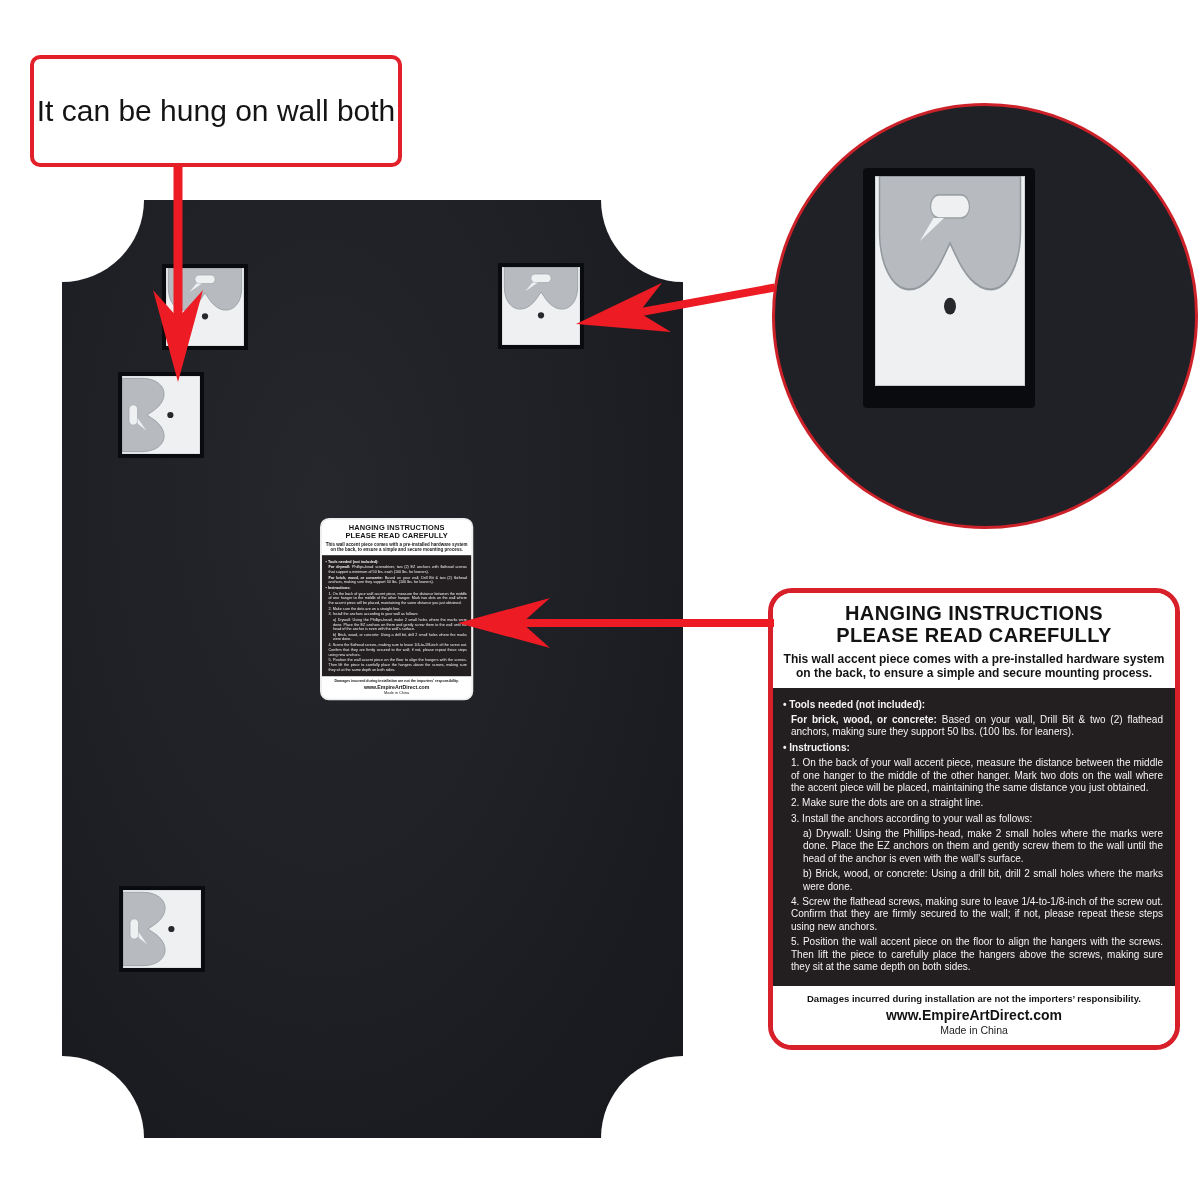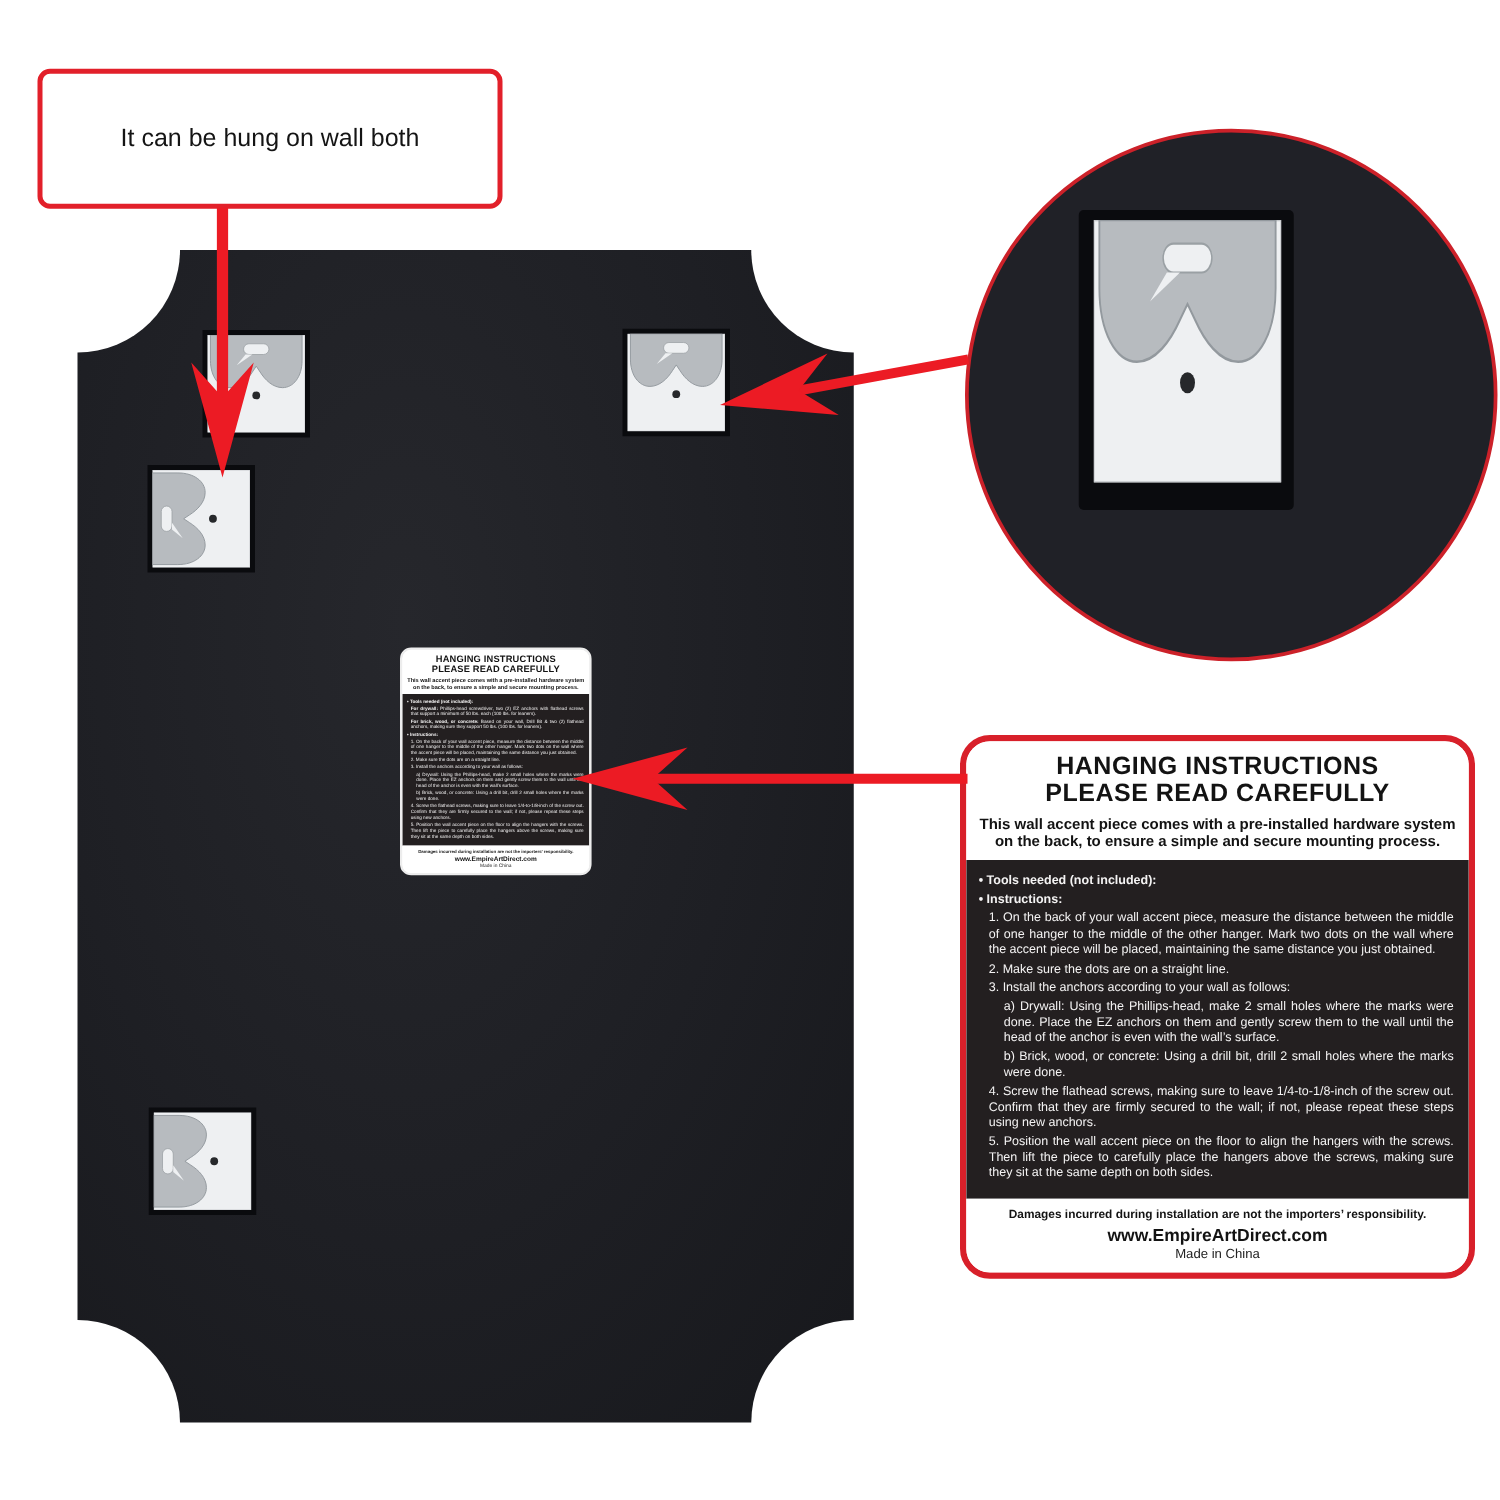--- a/index.html
+++ b/index.html
@@ -5,21 +5,21 @@
   * { box-sizing: border-box; margin: 0; padding: 0; }
   html,body { background:#ffffff; }
   body { font-family: "Liberation Sans", sans-serif; }
   #page { position:relative; width:1200px; height:1200px; background:#fff; overflow:hidden; margin:0 auto; }
 
   
   .callout {
     position:absolute; left:30px; top:55px; width:372px; height:112px;
     background:#fff; border:4px solid #e2202a; border-radius:10px;
     display:flex; flex-direction:column; justify-content:center; align-items:center;
-    text-align:center; font-size:20px; color:#141414; line-height:1.42; z-index:5;
+    text-align:center; font-size:30px; color:#141414; line-height:1.42; z-index:5;
   }
 
   
   .panel { position:absolute; left:62px; top:200px; width:621px; height:938px;
     background: radial-gradient(ellipse at 42% 32%, #26272c 0%, #1e1f24 55%, #17181c 100%);
     z-index:1; }
   .corner { position:absolute; width:164px; height:164px; border-radius:50%; background:#fff; }
   .corner.tl { left:-82px; top:-82px; }
   .corner.tr { right:-82px; top:-82px; }
   .corner.bl { left:-82px; bottom:-82px; }
@@ -174,20 +174,21 @@
     <div class="ibox">
       <div class="ibox-head">
         <div class="ibox-title">
           <div>HANGING INSTRUCTIONS</div>
           <div>PLEASE READ CAREFULLY</div>
         </div>
         <div class="ibox-sub">This wall accent piece comes with a pre-installed hardware system on the back, to ensure a simple and secure mounting process.</div>
       </div>
       <div class="ibox-body">
         <p><b>• Tools needed (not included):</b></p>
+        <p class="ind just"><b>For brick, wood, or concrete:</b><span> Based on your wall, Drill Bit &amp; two (2) flathead anchors, making sure they support 50 lbs. (100 lbs. for leaners).</span></p>
         <p><b>• Instructions:</b></p>
         <p class="ind just">1. On the back of your wall accent piece, measure the distance between the middle of one hanger to the middle of the other hanger. Mark two dots on the wall where the accent piece will be placed, maintaining the same distance you just obtained.</p>
         <p class="ind">2. Make sure the dots are on a straight line.</p>
         <p class="ind">3. Install the anchors according to your wall as follows:</p>
         <p class="sub just">a) Drywall:  Using the Phillips-head, make 2 small holes where the marks were done. Place the EZ anchors on them and gently screw them to the wall until the head of the anchor is even with the wall’s surface.</p>
         <p class="sub just">b) Brick, wood, or concrete: Using a drill bit, drill 2 small holes where the marks were done.</p>
         <p class="ind just">4. Screw the flathead screws, making sure to leave 1/4-to-1/8-inch of the screw out. Confirm that they are firmly secured to the wall; if not, please repeat these steps using new anchors.</p>
         <p class="ind just">5. Position the wall accent piece on the floor to align the hangers with the screws. Then lift the piece to carefully place the hangers above the screws, making sure they sit at the same depth on both sides.</p>
       </div>
       <div class="ibox-foot">

